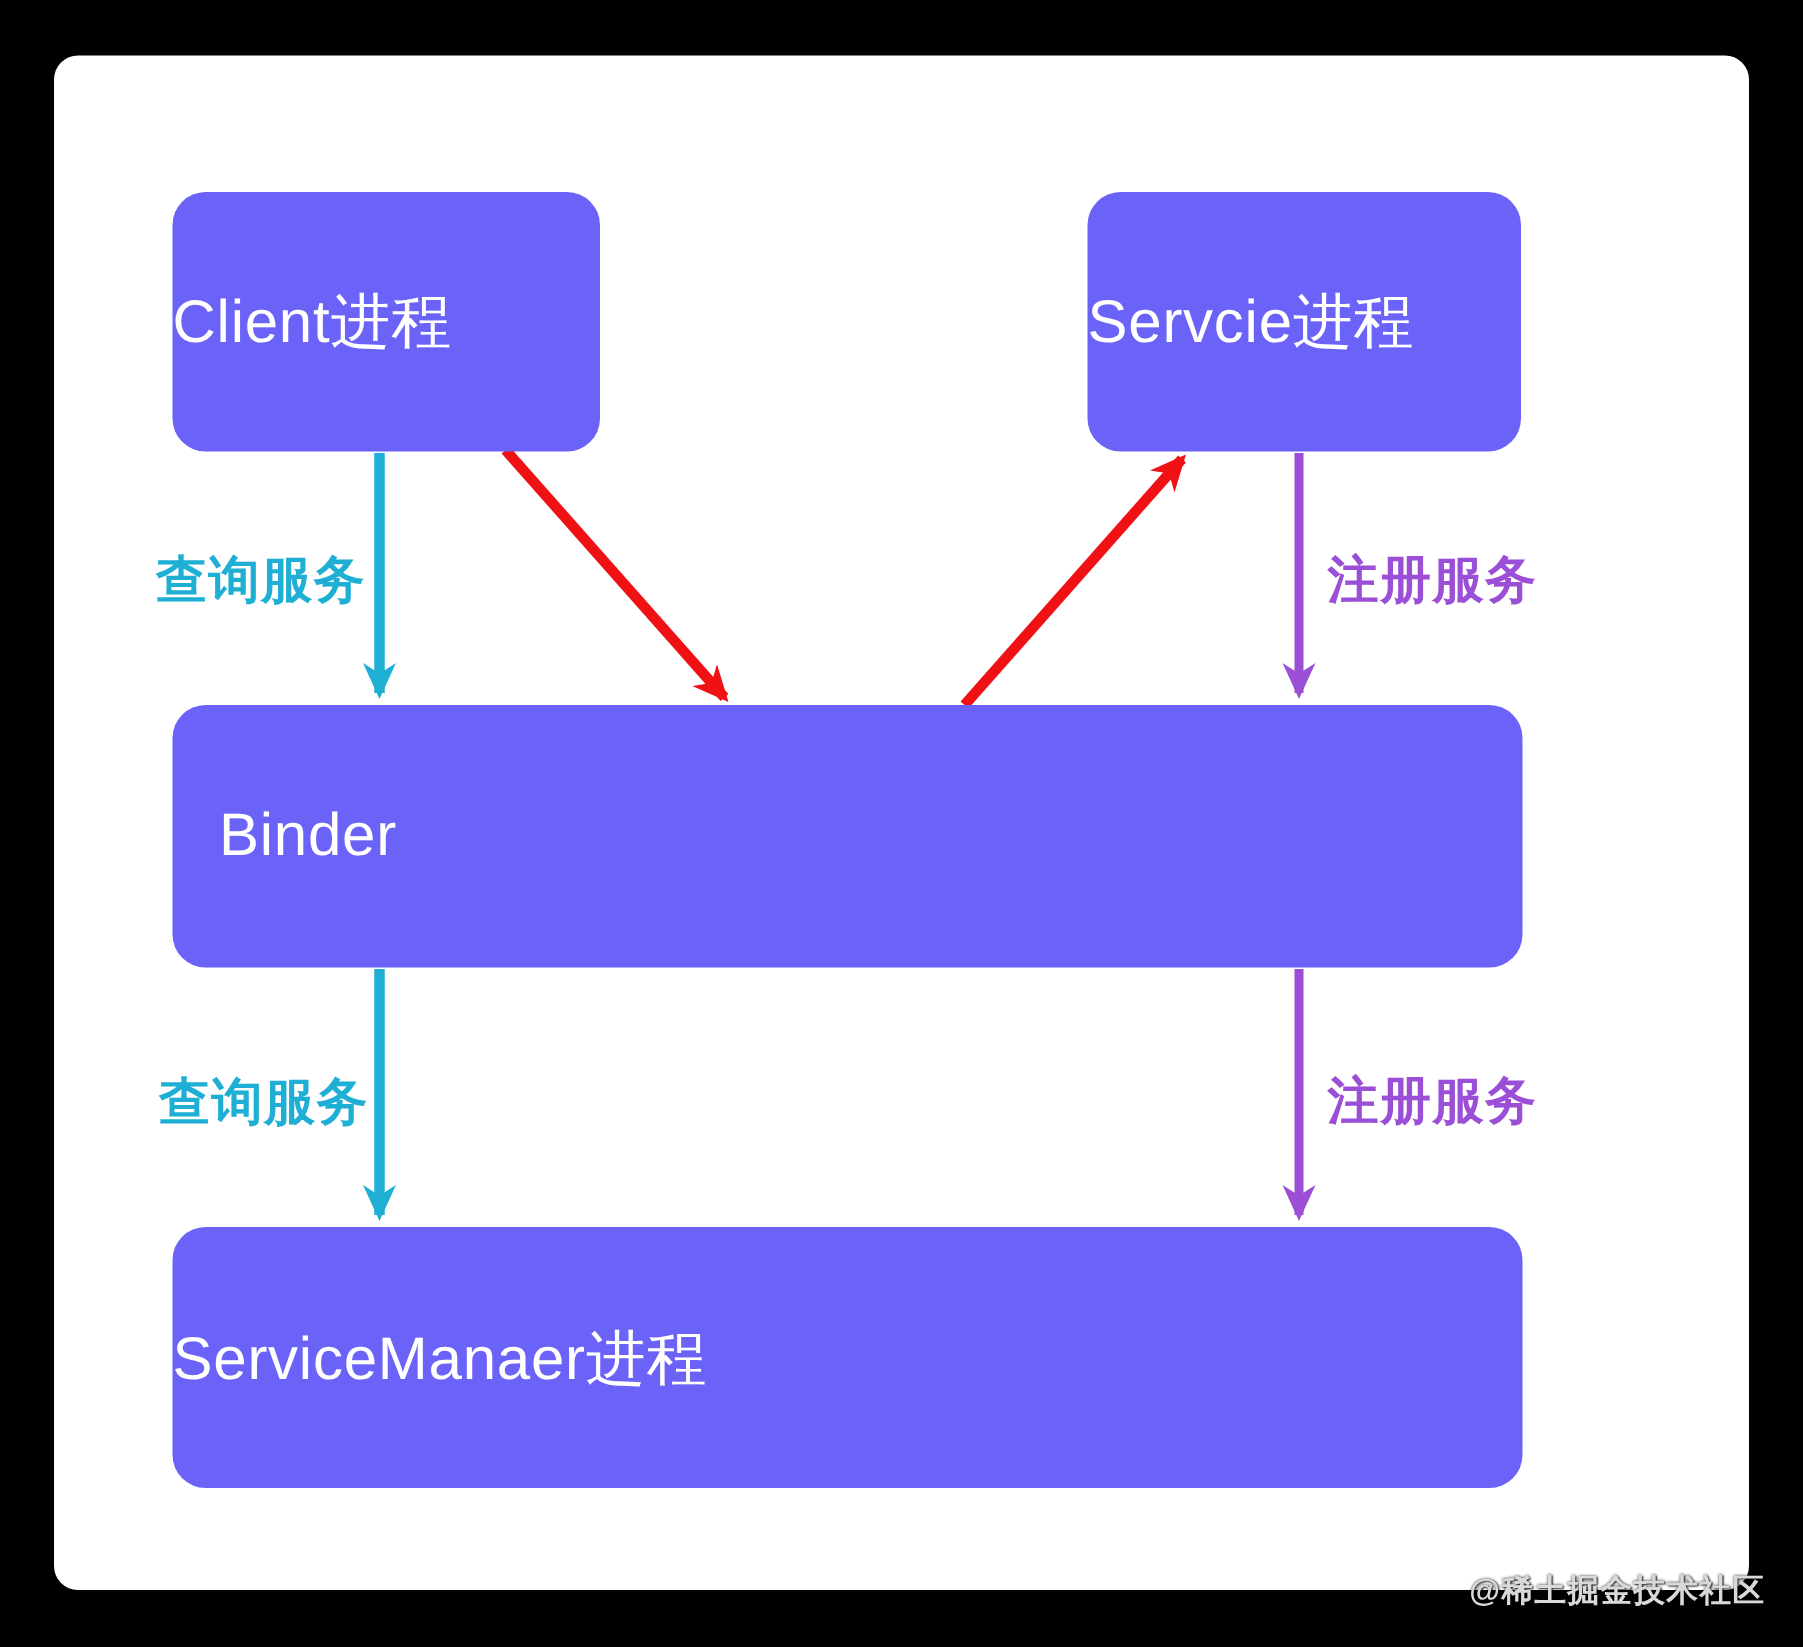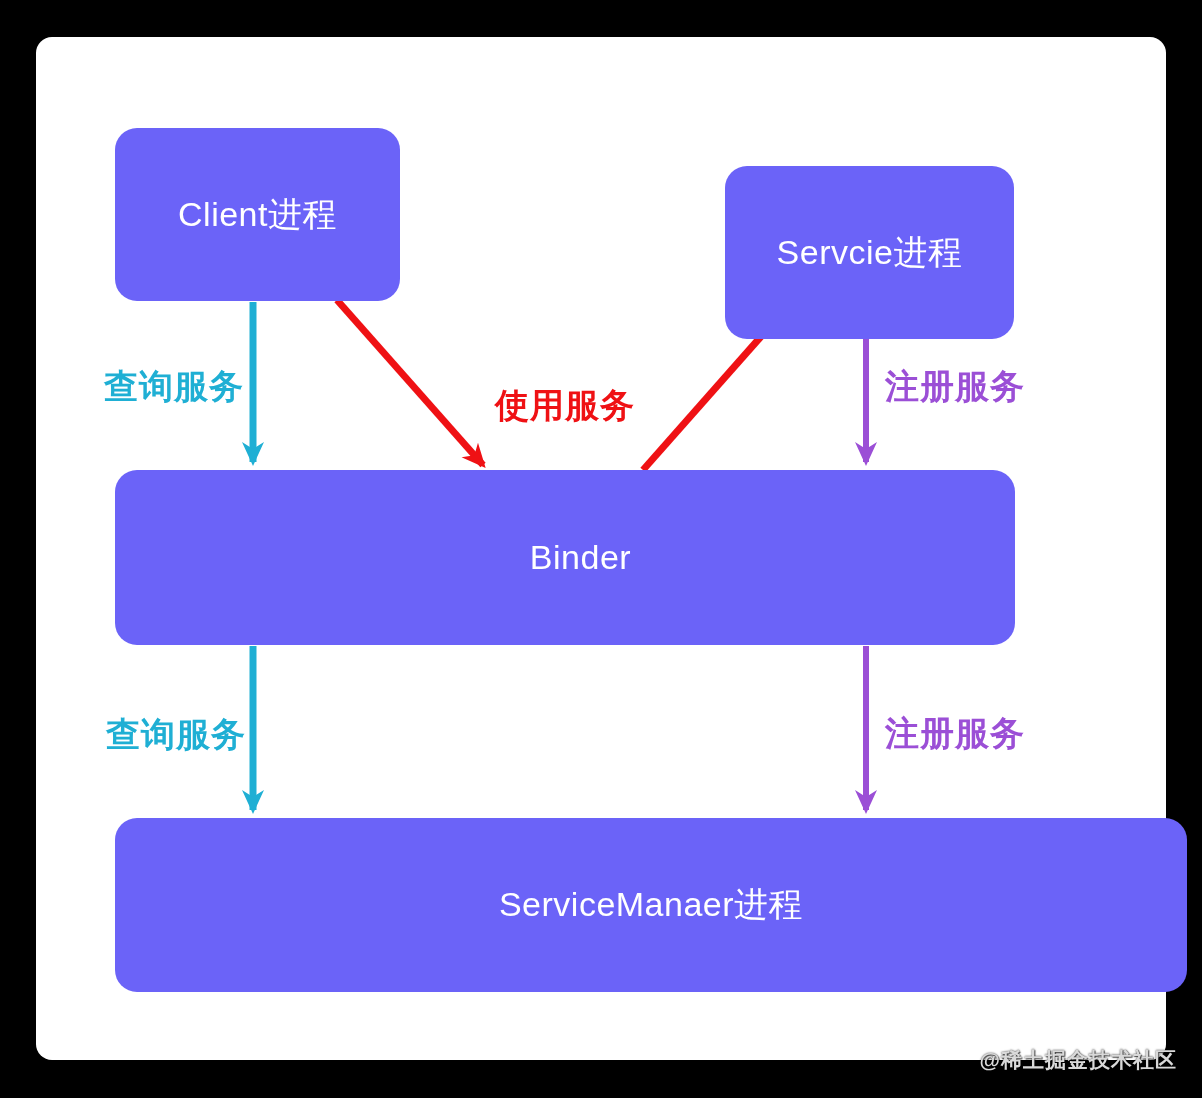--- a/index.html
+++ b/index.html
@@ -26,30 +26,29 @@
     width: 1130px; height: 1023px;
     background: var(--c-card);
     border-radius: 16px;
   }
   .node {
     position: absolute;
     background: var(--c-box);
     border-radius: 22px;
     display: flex;
     align-items: center;
-    justify-content: center;
     color: var(--c-box_text);
-    font-size: 34px;
+    font-size: 40px;
     font-weight: 500;
     letter-spacing: 0.5px;
   }
   .node-client  { left: 115px; top: 128px; width: 285px; height: 173px; }
-  .node-service { left: 725px; top: 128px; width: 289px; height: 173px; margin-top: 38px; }
+  .node-service { left: 725px; top: 128px; width: 289px; height: 173px; }
   .node-binder  { left: 115px; top: 470px; width: 900px; height: 175px; padding-left: 31px; }
-  .node-sm      { left: 115px; top: 818px; width: 1072px; height: 174px; }
+  .node-sm      { left: 115px; top: 818px; width: 900px; height: 174px; }
 
   .edge-label {
     position: absolute;
     transform: translate(-50%, -50%);
     font-size: 34px;
     font-weight: 600;
     white-space: nowrap;
     letter-spacing: 1px;
   }
   .lbl-query-top      { left: 174px; top: 387px; color: var(--c-query); }
@@ -113,19 +112,18 @@
     <span>Servcie进程</span>
   </div>
   <div class="node node-binder">
     <span>Binder</span>
   </div>
   <div class="node node-sm">
     <span>ServiceManaer进程</span>
   </div>
 
   <div class="edge-label lbl-query-top">查询服务</div>
-  <div class="edge-label lbl-use">使用服务</div>
   <div class="edge-label lbl-register-top">注册服务</div>
   <div class="edge-label lbl-query-bottom">查询服务</div>
   <div class="edge-label lbl-register-bottom">注册服务</div>
 
   <div class="watermark">@稀土掘金技术社区</div>
 </div>
 
 </body></html>

